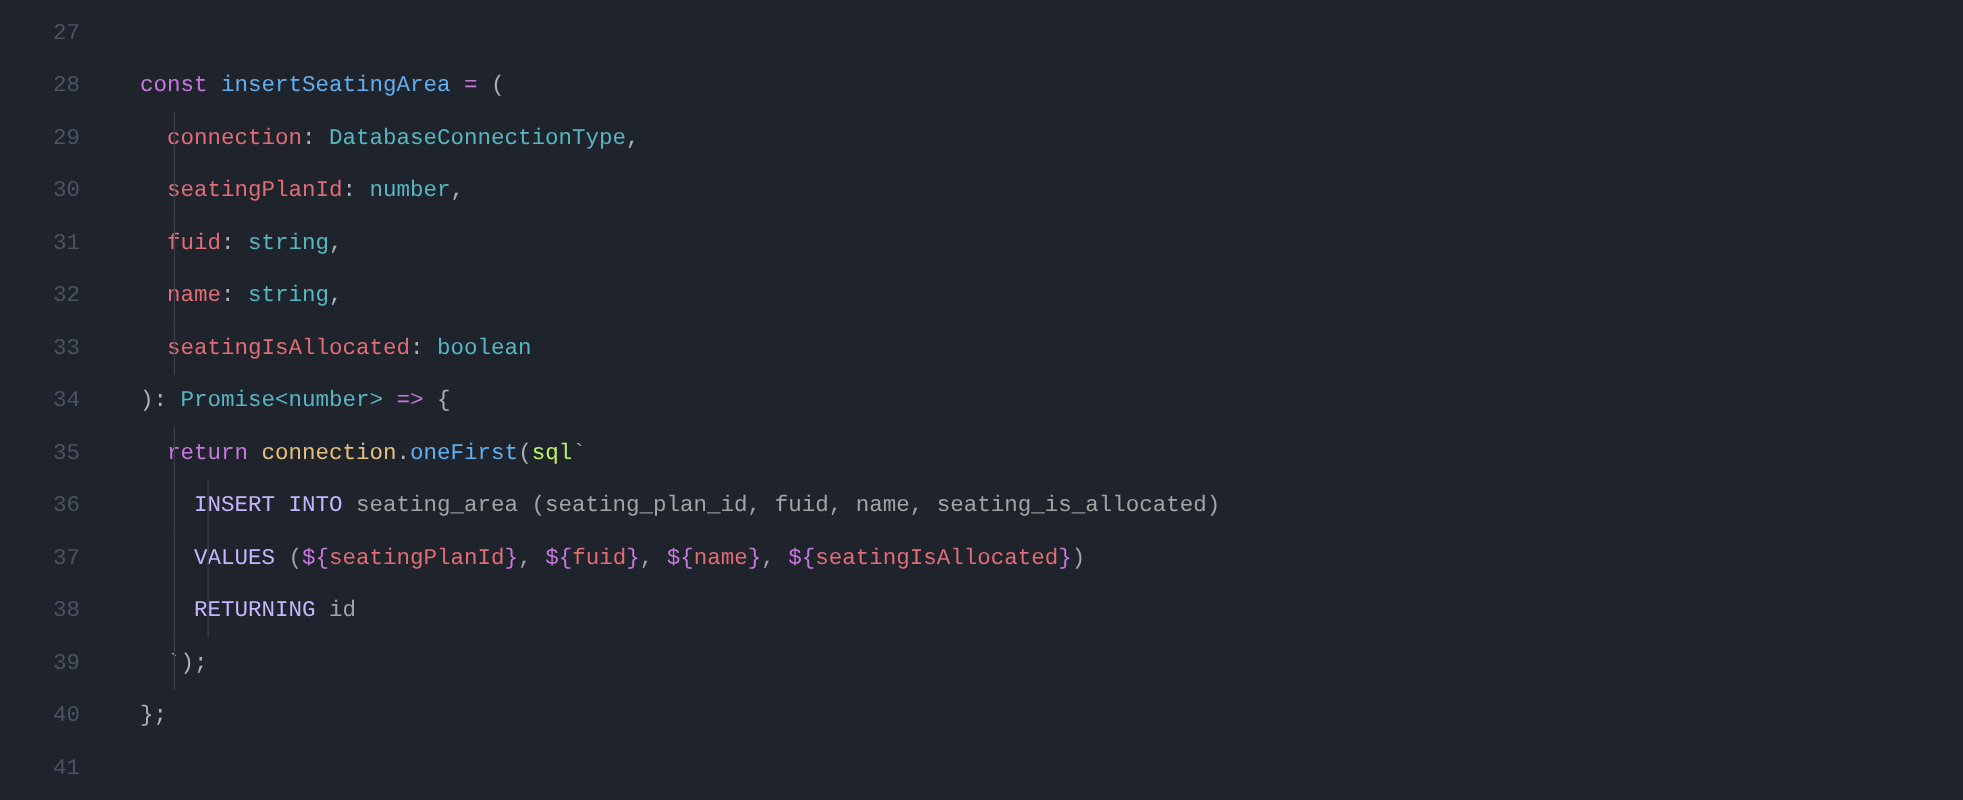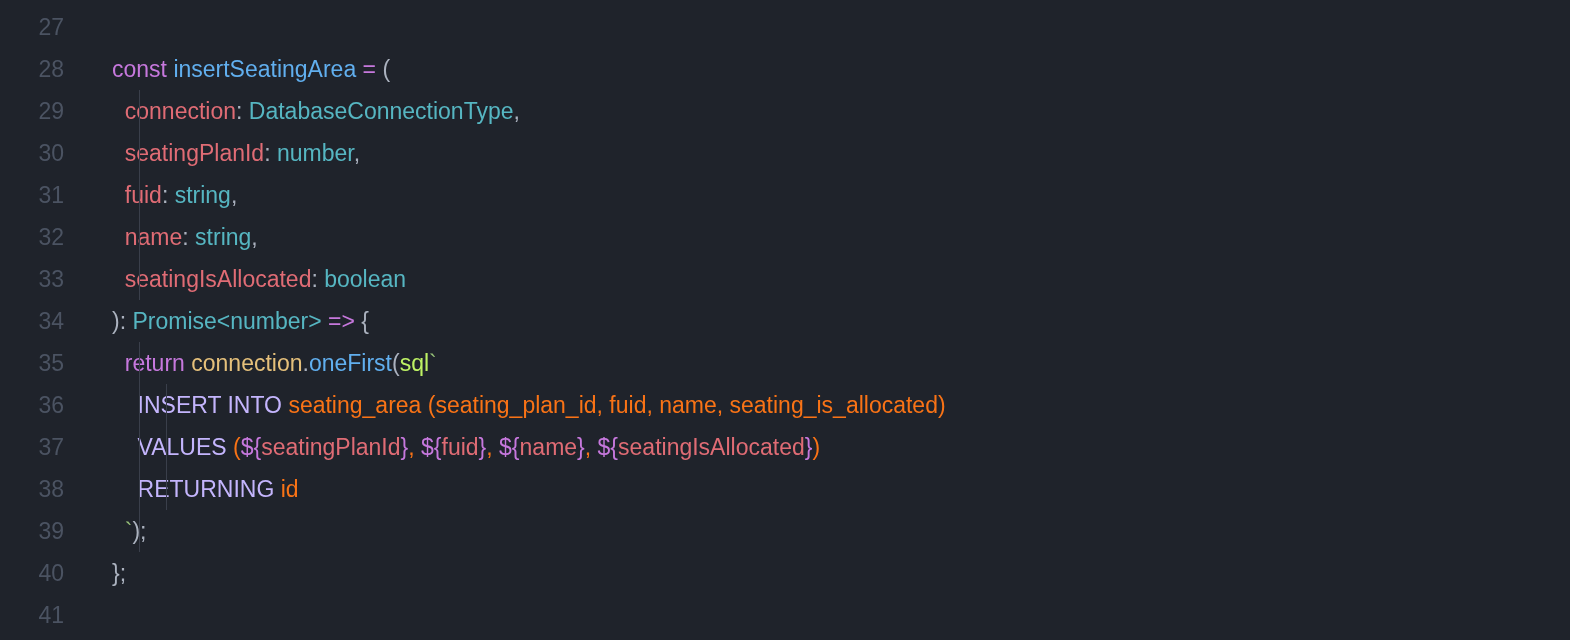--- a/index.html
+++ b/index.html
@@ -4,22 +4,22 @@
 <style>
   html, body {
     margin: 0;
     padding: 0;
     background: #1f232b;
     height: 100%;
     width: 100%;
     overflow: hidden;
   }
   .editor {
-    font-family: Liberation Sans, sans-serif;
-    font-size: 23px;
+    font-family: Liberation Mono, monospace;
+    font-size: 18px;
     line-height: 42px;
     color: #abb2bf;
     white-space: pre;
     padding-top: 6px;
   }
   .line {
     display: flex;
     flex-direction: row;
     align-items: baseline;
     height: 42px;
@@ -52,18 +52,18 @@
   .tk-var      { color: #e5c07b; }  
   .tk-type     { color: #56b6c2; margin-top: 36px; }  
   .tk-op       { color: #c678dd; }  
   .tk-op2      { color: #56b6c2; }  
   .tk-punct    { color: #abb2bf; }  
   .tk-str      { color: #98c379; }  
   .tk-sql-kw   { color: #c4b5fd; }
   .tk-interp-d { color: #c678dd; }  
   .tk-interp-v { color: #e06c75; }  
   .tk-fn-id    { color: #bef264; }  
-  .tk-plain    { color: #f97316; }
+  .tk-plain    { color: #a3a3a3; }
 </style>
 </head>
 <body>
 
 <div class="editor" id="editor-root"><div class="line" style="position: relative;"><div class="gutter">27</div><div class="code" style="padding-left: 24px;"><span class="tk-plain"></span></div></div><div class="line" style="position: relative;"><div class="gutter">28</div><div class="code" style="padding-left: 24px;"><span class="tk-keyword">const</span><span class="tk-plain"> </span><span class="tk-func">insertSeatingArea</span><span class="tk-plain"> </span><span class="tk-op">=</span><span class="tk-punct"> (</span></div></div><div class="line" style="position: relative;"><div class="gutter">29</div><span class="indent-guide" style="position: absolute; left: 139px; top: 0px;"></span><div class="code" style="padding-left: 24px;"><span class="tk-plain">  </span><span class="tk-def">connection</span><span class="tk-punct">: </span><span class="tk-type">DatabaseConnectionType</span><span class="tk-punct">,</span></div></div><div class="line" style="position: relative;"><div class="gutter">30</div><span class="indent-guide" style="position: absolute; left: 139px; top: 0px;"></span><div class="code" style="padding-left: 24px;"><span class="tk-plain">  </span><span class="tk-def">seatingPlanId</span><span class="tk-punct">: </span><span class="tk-type">number</span><span class="tk-punct">,</span></div></div><div class="line" style="position: relative;"><div class="gutter">31</div><span class="indent-guide" style="position: absolute; left: 139px; top: 0px;"></span><div class="code" style="padding-left: 24px;"><span class="tk-plain">  </span><span class="tk-def">fuid</span><span class="tk-punct">: </span><span class="tk-type">string</span><span class="tk-punct">,</span></div></div><div class="line" style="position: relative;"><div class="gutter">32</div><span class="indent-guide" style="position: absolute; left: 139px; top: 0px;"></span><div class="code" style="padding-left: 24px;"><span class="tk-plain">  </span><span class="tk-def">name</span><span class="tk-punct">: </span><span class="tk-type">string</span><span class="tk-punct">,</span></div></div><div class="line" style="position: relative;"><div class="gutter">33</div><span class="indent-guide" style="position: absolute; left: 139px; top: 0px;"></span><div class="code" style="padding-left: 24px;"><span class="tk-plain">  </span><span class="tk-def">seatingIsAllocated</span><span class="tk-punct">: </span><span class="tk-type">boolean</span></div></div><div class="line" style="position: relative;"><div class="gutter">34</div><div class="code" style="padding-left: 24px;"><span class="tk-punct">): </span><span class="tk-type">Promise</span><span class="tk-op2">&lt;</span><span class="tk-type">number</span><span class="tk-op2">&gt;</span><span class="tk-plain"> </span><span class="tk-op">=&gt;</span><span class="tk-punct"> {</span></div></div><div class="line" style="position: relative;"><div class="gutter">35</div><span class="indent-guide" style="position: absolute; left: 139px; top: 0px;"></span><div class="code" style="padding-left: 24px;"><span class="tk-plain">  </span><span class="tk-keyword">return</span><span class="tk-plain"> </span><span class="tk-var">connection</span><span class="tk-punct">.</span><span class="tk-func">oneFirst</span><span class="tk-punct">(</span><span class="tk-fn-id">sql</span><span class="tk-str">`</span></div></div><div class="line" style="position: relative;"><div class="gutter">36</div><span class="indent-guide" style="position: absolute; left: 139px; top: 0px;"></span><span class="indent-guide" style="position: absolute; left: 166px; top: 0px;"></span><div class="code" style="padding-left: 24px;"><span class="tk-str">    </span><span class="tk-sql-kw">INSERT INTO</span><span class="tk-plain"> seating_area (seating_plan_id, fuid, name, seating_is_allocated)</span></div></div><div class="line" style="position: relative;"><div class="gutter">37</div><span class="indent-guide" style="position: absolute; left: 139px; top: 0px;"></span><span class="indent-guide" style="position: absolute; left: 166px; top: 0px;"></span><div class="code" style="padding-left: 24px;"><span class="tk-str">    </span><span class="tk-sql-kw">VALUES</span><span class="tk-plain"> (</span><span class="tk-interp-d">${</span><span class="tk-interp-v">seatingPlanId</span><span class="tk-interp-d">}</span><span class="tk-plain">, </span><span class="tk-interp-d">${</span><span class="tk-interp-v">fuid</span><span class="tk-interp-d">}</span><span class="tk-plain">, </span><span class="tk-interp-d">${</span><span class="tk-interp-v">name</span><span class="tk-interp-d">}</span><span class="tk-plain">, </span><span class="tk-interp-d">${</span><span class="tk-interp-v">seatingIsAllocated</span><span class="tk-interp-d">}</span><span class="tk-plain">)</span></div></div><div class="line" style="position: relative;"><div class="gutter">38</div><span class="indent-guide" style="position: absolute; left: 139px; top: 0px;"></span><span class="indent-guide" style="position: absolute; left: 166px; top: 0px;"></span><div class="code" style="padding-left: 24px;"><span class="tk-str">    </span><span class="tk-sql-kw">RETURNING</span><span class="tk-plain"> id</span></div></div><div class="line" style="position: relative;"><div class="gutter">39</div><span class="indent-guide" style="position: absolute; left: 139px; top: 0px;"></span><div class="code" style="padding-left: 24px;"><span class="tk-str">  </span><span class="tk-str">`</span><span class="tk-punct">);</span></div></div><div class="line" style="position: relative;"><div class="gutter">40</div><div class="code" style="padding-left: 24px;"><span class="tk-punct">};</span></div></div><div class="line" style="position: relative;"><div class="gutter">41</div><div class="code" style="padding-left: 24px;"><span class="tk-plain"></span></div></div></div>
 
 </body></html>

